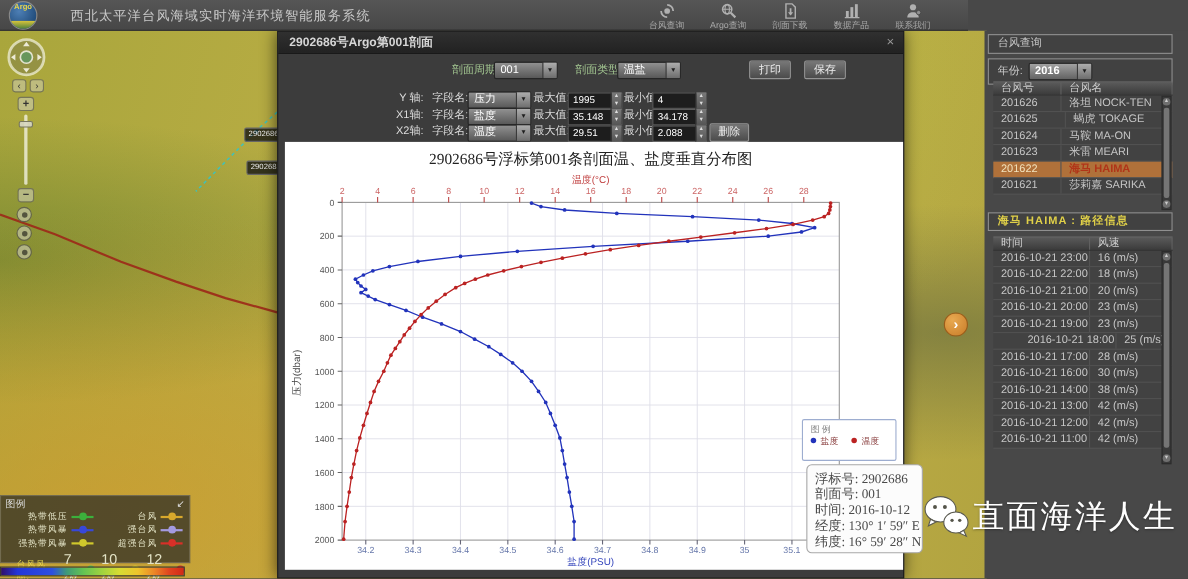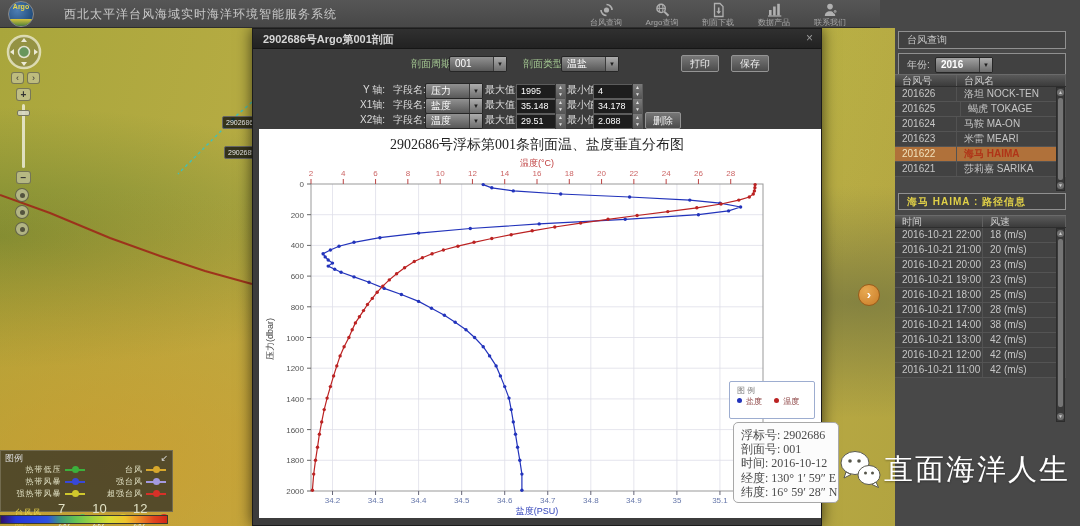--- a/index.html
+++ b/index.html
@@ -106,21 +106,21 @@
 
   
   .sidebar { position:absolute; left:895px; top:28px; width:185px; height:498px; background:#484848; z-index:5; }
   .panel-box { position:absolute; left:3px; width:168px; border:1px solid #909090; background:#414141;
                font-size:10px; color:#c8c8c8; padding-left:8px; }
   .search-box { top:3px; height:18px; line-height:16px; }
   .year-box { top:25px; height:24px; }
   .year-box .ylabel { position:absolute; left:8px; top:0; line-height:22px; font-size:10px; color:#c8c8c8; }
   .track-box { top:165px; height:17px; line-height:15px; color:#e0d048; font-weight:bold; letter-spacing:1px; }
 
-  .tbl { position:absolute; left:0; width:171px; font-size:10px; }
+  .tbl { position:absolute; left:0; width:171px; font-size:10px;padding-left:8px; }
   .typhoon-tbl { top:46px; }
   .wind-tbl { top:187px; }
   .tbl-head { display:flex; height:13px; background:linear-gradient(#5a5a5a,#3b3b3b);
               border-top:1px solid #6a6a6a; border-bottom:1px solid #2e2e2e; color:#cfcfcf; }
   .tbl-head span { padding-left:7px; line-height:12px; border-right:1px solid #606060; }
   .tbl-row { display:flex; height:15px; background:#424242; border-bottom:1px solid #545454; color:#c6c6c6; cursor:pointer; }
   .tbl-row span { padding-left:7px; line-height:14px; border-right:1px solid #525252; overflow:hidden; white-space:nowrap; }
   .tbl-row.sel { background:#b0713a; }
   .tbl-row.sel span:first-child { color:#f2e2bc; }
   .tbl-row.sel span:last-child { color:#b03418; font-weight:bold; }
@@ -643,42 +643,50 @@
   </div>
 
   <div class="panel-box track-box">海马 HAIMA : 路径信息</div>
 
   <div class="tbl wind-tbl">
       <div class="tbl-head">
         <span style="width: 88px;">时间</span>
         <span style="flex: 1 1 0%;">风速</span>
       </div>
       <div class="tbl-row">
+        <span style="width: 88px;">2016-10-21 23:00</span>
+        <span style="flex: 1 1 0%;">16 (m/s)</span>
+      </div>
+      <div class="tbl-row">
         <span style="width: 88px;">2016-10-21 22:00</span>
         <span style="flex: 1 1 0%;">18 (m/s)</span>
       </div>
       <div class="tbl-row">
         <span style="width: 88px;">2016-10-21 21:00</span>
         <span style="flex: 1 1 0%;">20 (m/s)</span>
       </div>
       <div class="tbl-row">
         <span style="width: 88px;">2016-10-21 20:00</span>
         <span style="flex: 1 1 0%;">23 (m/s)</span>
       </div>
       <div class="tbl-row">
         <span style="width: 88px;">2016-10-21 19:00</span>
         <span style="flex: 1 1 0%;">23 (m/s)</span>
       </div>
       <div class="tbl-row">
-        <span style="width: 88px;">2016-10-21 18:00</span>
+        <span style="width: 88px; margin-left: 24px;">2016-10-21 18:00</span>
         <span style="flex: 1 1 0%;">25 (m/s)</span>
       </div>
       <div class="tbl-row">
         <span style="width: 88px;">2016-10-21 17:00</span>
         <span style="flex: 1 1 0%;">28 (m/s)</span>
+      </div>
+      <div class="tbl-row">
+        <span style="width: 88px;">2016-10-21 16:00</span>
+        <span style="flex: 1 1 0%;">30 (m/s)</span>
       </div>
       <div class="tbl-row">
         <span style="width: 88px;">2016-10-21 14:00</span>
         <span style="flex: 1 1 0%;">38 (m/s)</span>
       </div>
       <div class="tbl-row">
         <span style="width: 88px;">2016-10-21 13:00</span>
         <span style="flex: 1 1 0%;">42 (m/s)</span>
       </div>
       <div class="tbl-row">

